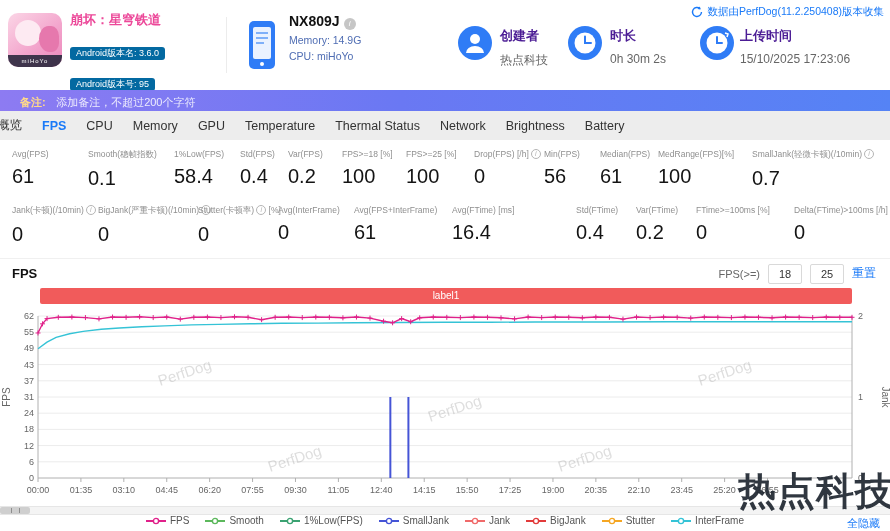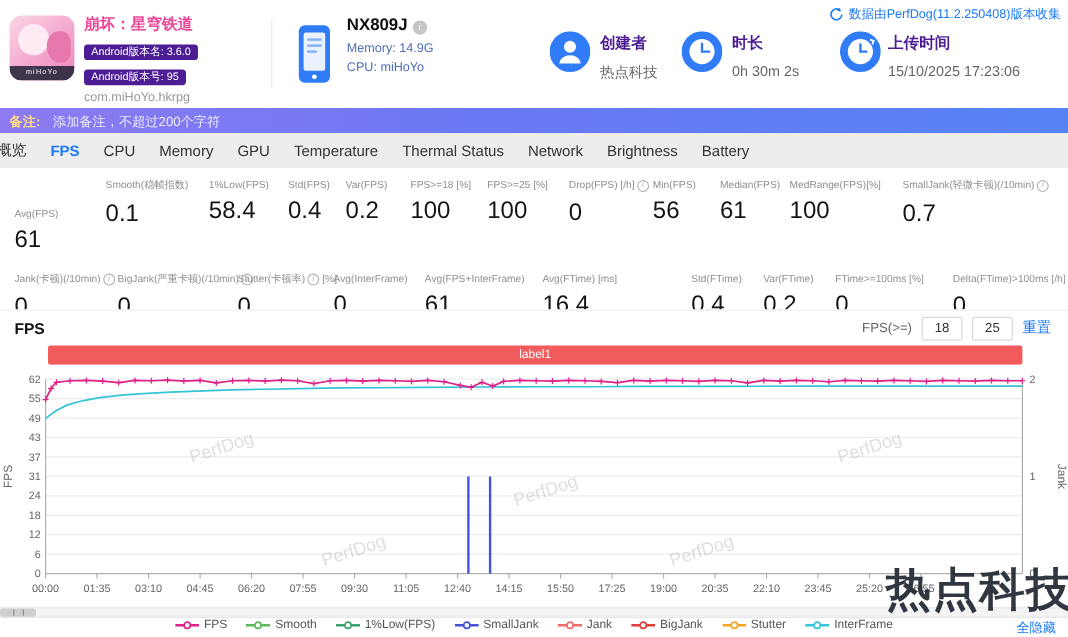--- a/index.html
+++ b/index.html
@@ -9,22 +9,22 @@
   
   .header{position:absolute;top:0;left:0;width:890px;height:90px;background:#fff}
   .avatar{position:absolute;left:8px;top:13px;width:54px;height:54px;border-radius:10px;
     background:linear-gradient(140deg,#fbd6e6 0%,#f3a6cd 55%,#ec86bb 100%);overflow:hidden;cursor:pointer}
   .av-blob1{position:absolute;left:7px;top:7px;width:26px;height:26px;border-radius:50%;background:#fdeaf2}
   .av-blob2{position:absolute;right:3px;top:13px;width:20px;height:26px;border-radius:55% 45% 40% 60%;background:#e678ad}
   .av-strip{position:absolute;bottom:0;left:0;right:0;height:12px;background:rgba(38,38,58,.88);
     color:#fff;font-size:6px;line-height:12px;text-align:center;letter-spacing:1px}
   .game-info{position:absolute;left:70px;top:11px}
   .game-title{font-size:13px;font-weight:700;color:#ec4899}
-  .badge{display:block;width:max-content;background:#4c1d95;color:#fff;font-size:9px;
-    padding:1px 6px;border-radius:3px;margin-top:8px;line-height:11px}
+  .badge{display:block;width:max-content;background:#0369a1;color:#fff;font-size:9px;
+    padding:1px 6px;border-radius:3px;margin-top:18px;line-height:11px}
   .pkg{font-size:10.5px;color:#999;margin-top:4px}
   .vdiv{position:absolute;left:226px;top:17px;width:1px;height:56px;background:#ececec}
   .phone-icon{position:absolute;left:247px;top:20px}
   .device-info{position:absolute;left:289px;top:12px}
   .device-model{font-size:14px;font-weight:700;color:#111}
   .info-badge{display:inline-block;width:12px;height:12px;border-radius:50%;background:#c6c6c6;
     color:#fff;font-size:8px;line-height:12px;text-align:center;margin-left:4px;font-style:italic;cursor:pointer}
   .device-line{font-size:10.5px;color:#4f6db3;margin-top:4px;white-space:nowrap}
   .hicon{position:absolute;top:26px}
   .icon-creator{left:458px}
@@ -34,21 +34,21 @@
   .creator-block{left:500px}
   .duration-block{left:610px}
   .upload-block{left:740px}
   .hlabel{font-size:13px;font-weight:700;color:#4c1d95}
   .hvalue{font-size:12px;color:#666;margin-top:7px}
   .collector{position:absolute;top:5px;right:6px;display:flex;align-items:center;gap:4px;
     color:#1a7af8;font-size:10.5px;white-space:nowrap}
 
   
   .note-bar{position:absolute;top:90px;left:0;width:890px;height:21px;line-height:21px;
-    background:linear-gradient(90deg,#8d7bf2 0%,#6a78f3 45%,#5583f5 100%);padding-left:8px}
+    background:linear-gradient(90deg,#8d7bf2 0%,#6a78f3 45%,#5583f5 100%);padding-left:20px}
   .note-label{color:#ffd98a;font-size:11px;margin-right:6px;font-weight:700}
   .note-text{color:rgba(255,255,255,.85);font-size:11px;cursor:text}
 
   
   .tab-bar{position:absolute;top:111px;left:0;width:890px;height:29px;background:#ededed;
     display:flex;align-items:center;overflow:hidden}
   .tab{padding:0 10px;font-size:12.5px;color:#333;cursor:pointer;white-space:nowrap}
   .tab:first-child{margin-left:-13px}
   .tab.active{color:#1a7af8;font-weight:700}
 
@@ -180,21 +180,21 @@
     <div class="tab">GPU</div>
     <div class="tab">Temperature</div>
     <div class="tab">Thermal Status</div>
     <div class="tab">Network</div>
     <div class="tab">Brightness</div>
     <div class="tab">Battery</div>
   </div>
 
 <div class="metrics">
   <div class="m-row r1">
-      <div class="metric" style="width: 76px; margin-top: 24px;">
+      <div class="metric" style="width: 76px;">
         <div class="m-label"><span>Avg(FPS)</span></div>
         <div class="m-value">61</div>
       </div>
       <div class="metric" style="width: 86px;">
         <div class="m-label"><span>Smooth(稳帧指数)</span></div>
         <div class="m-value">0.1</div>
       </div>
       <div class="metric" style="width: 66px;">
         <div class="m-label"><span>1%Low(FPS)</span></div>
         <div class="m-value">58.4</div>

